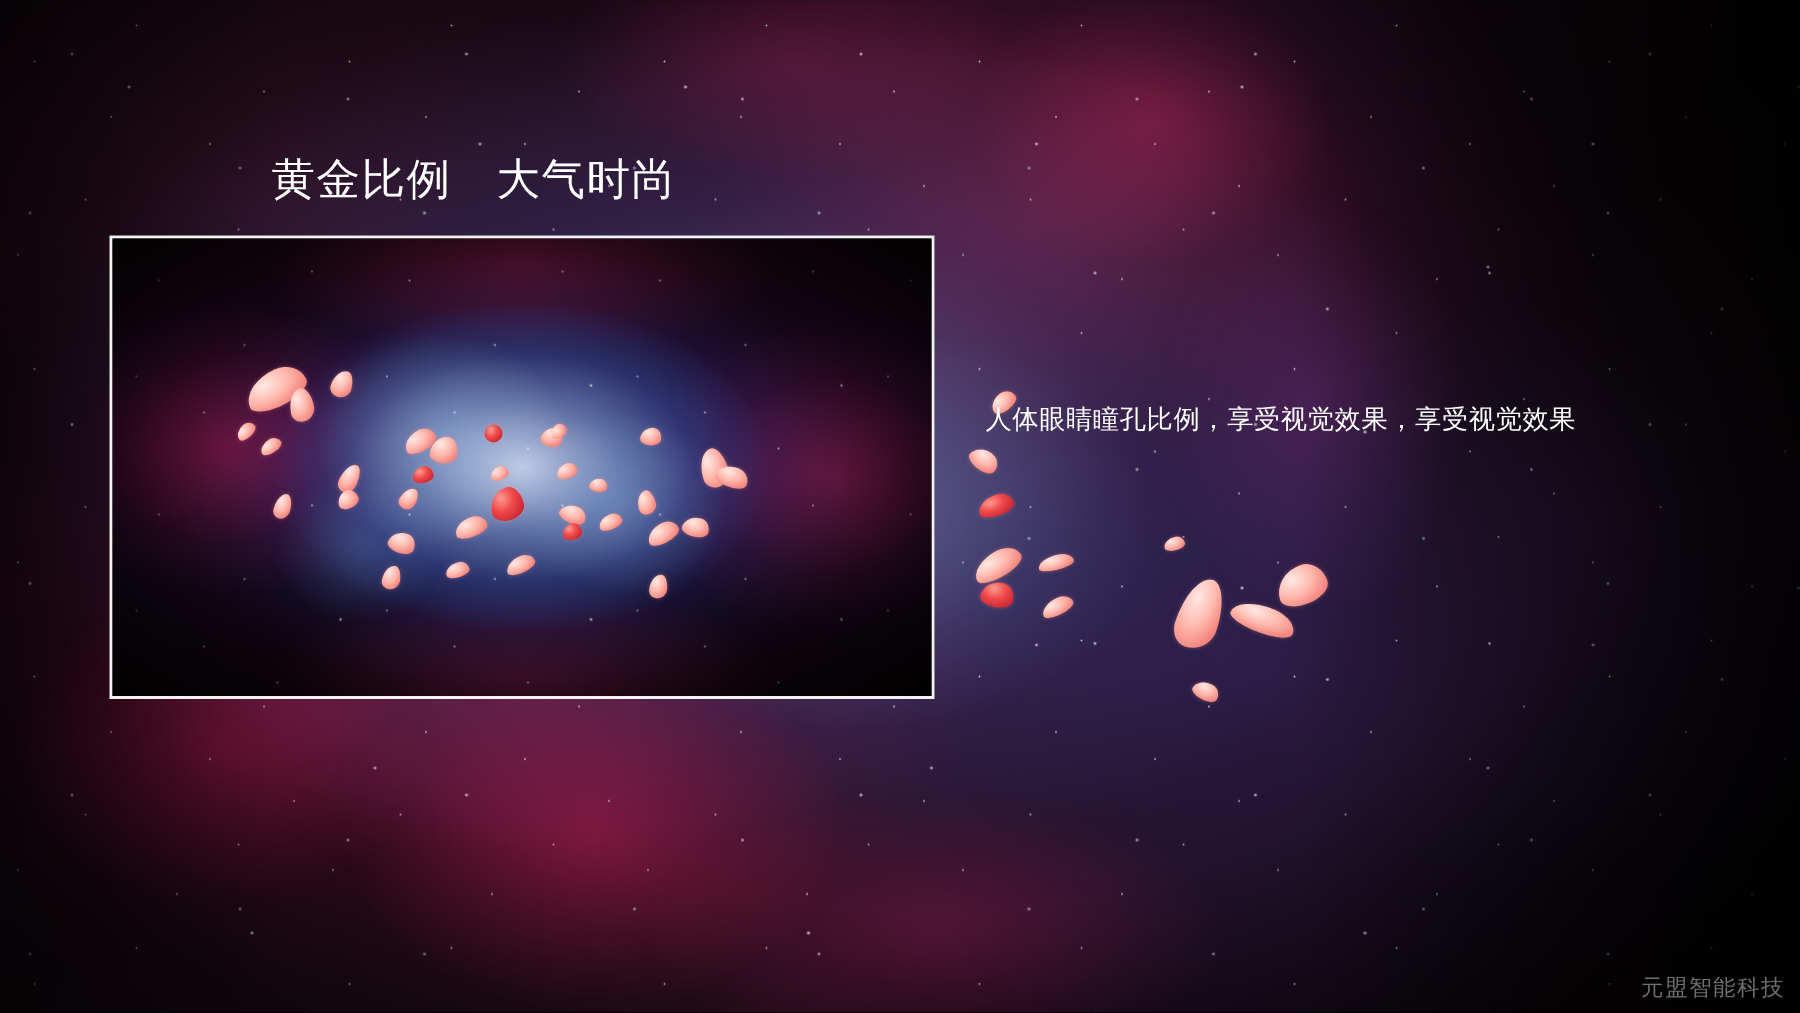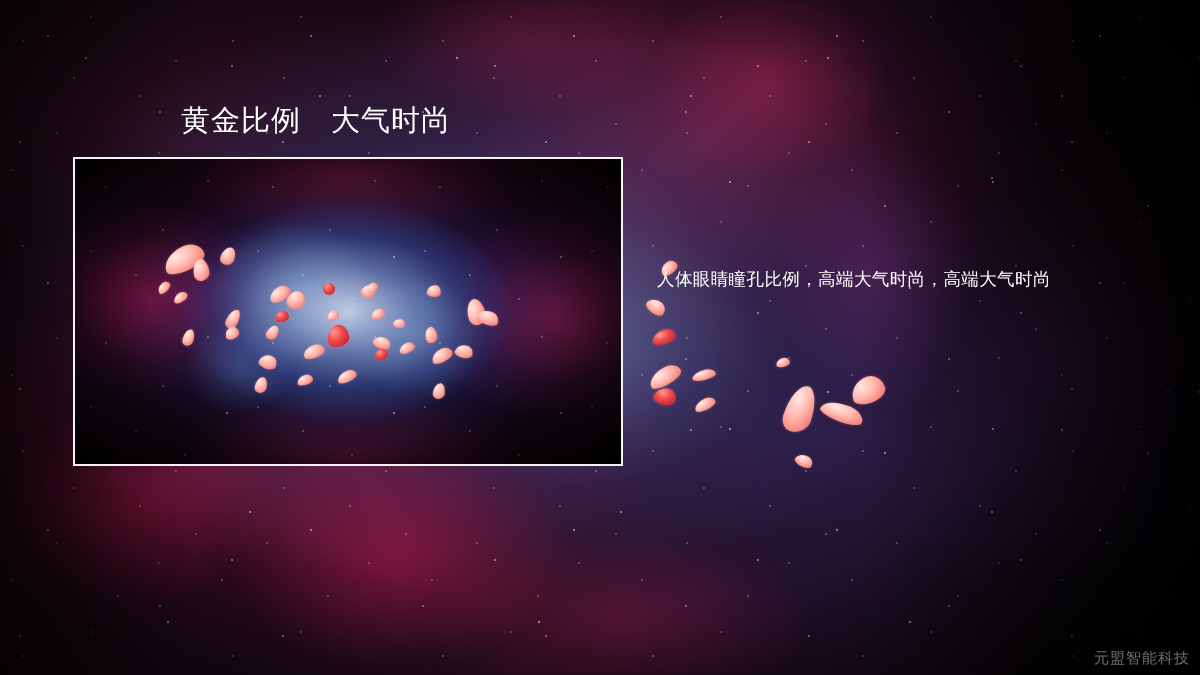--- a/index.html
+++ b/index.html
@@ -255,18 +255,18 @@
     <div class="petal pale" style="left:356px; top:190px; width:22px; height:13px; transform:rotate(-26deg);"></div>
     <div class="petal pale" style="left:380px; top:186px; width:18px; height:13px; transform:rotate(16deg);"></div>
     <div class="petal pale" style="left:358px; top:224px; width:12px; height:16px; transform:rotate(6deg);"></div>
     <div class="petal pale" style="left:292px; top:124px; width:11px; height:9px; transform:rotate(-30deg);"></div>
 
   </div>
 
   <div id="slide-title">黄金比例　大气时尚</div>
 
   <div id="body-text">
-    <div class="body-line">人体眼睛瞳孔比例，高端大气时尚，高端大气时尚</div>
+    <div class="body-line">人体眼睛瞳孔比例，享受视觉效果，享受视觉效果</div>
   </div>
 
   <div id="watermark">元盟智能科技</div>
 
 </div>
 
 </body></html>

